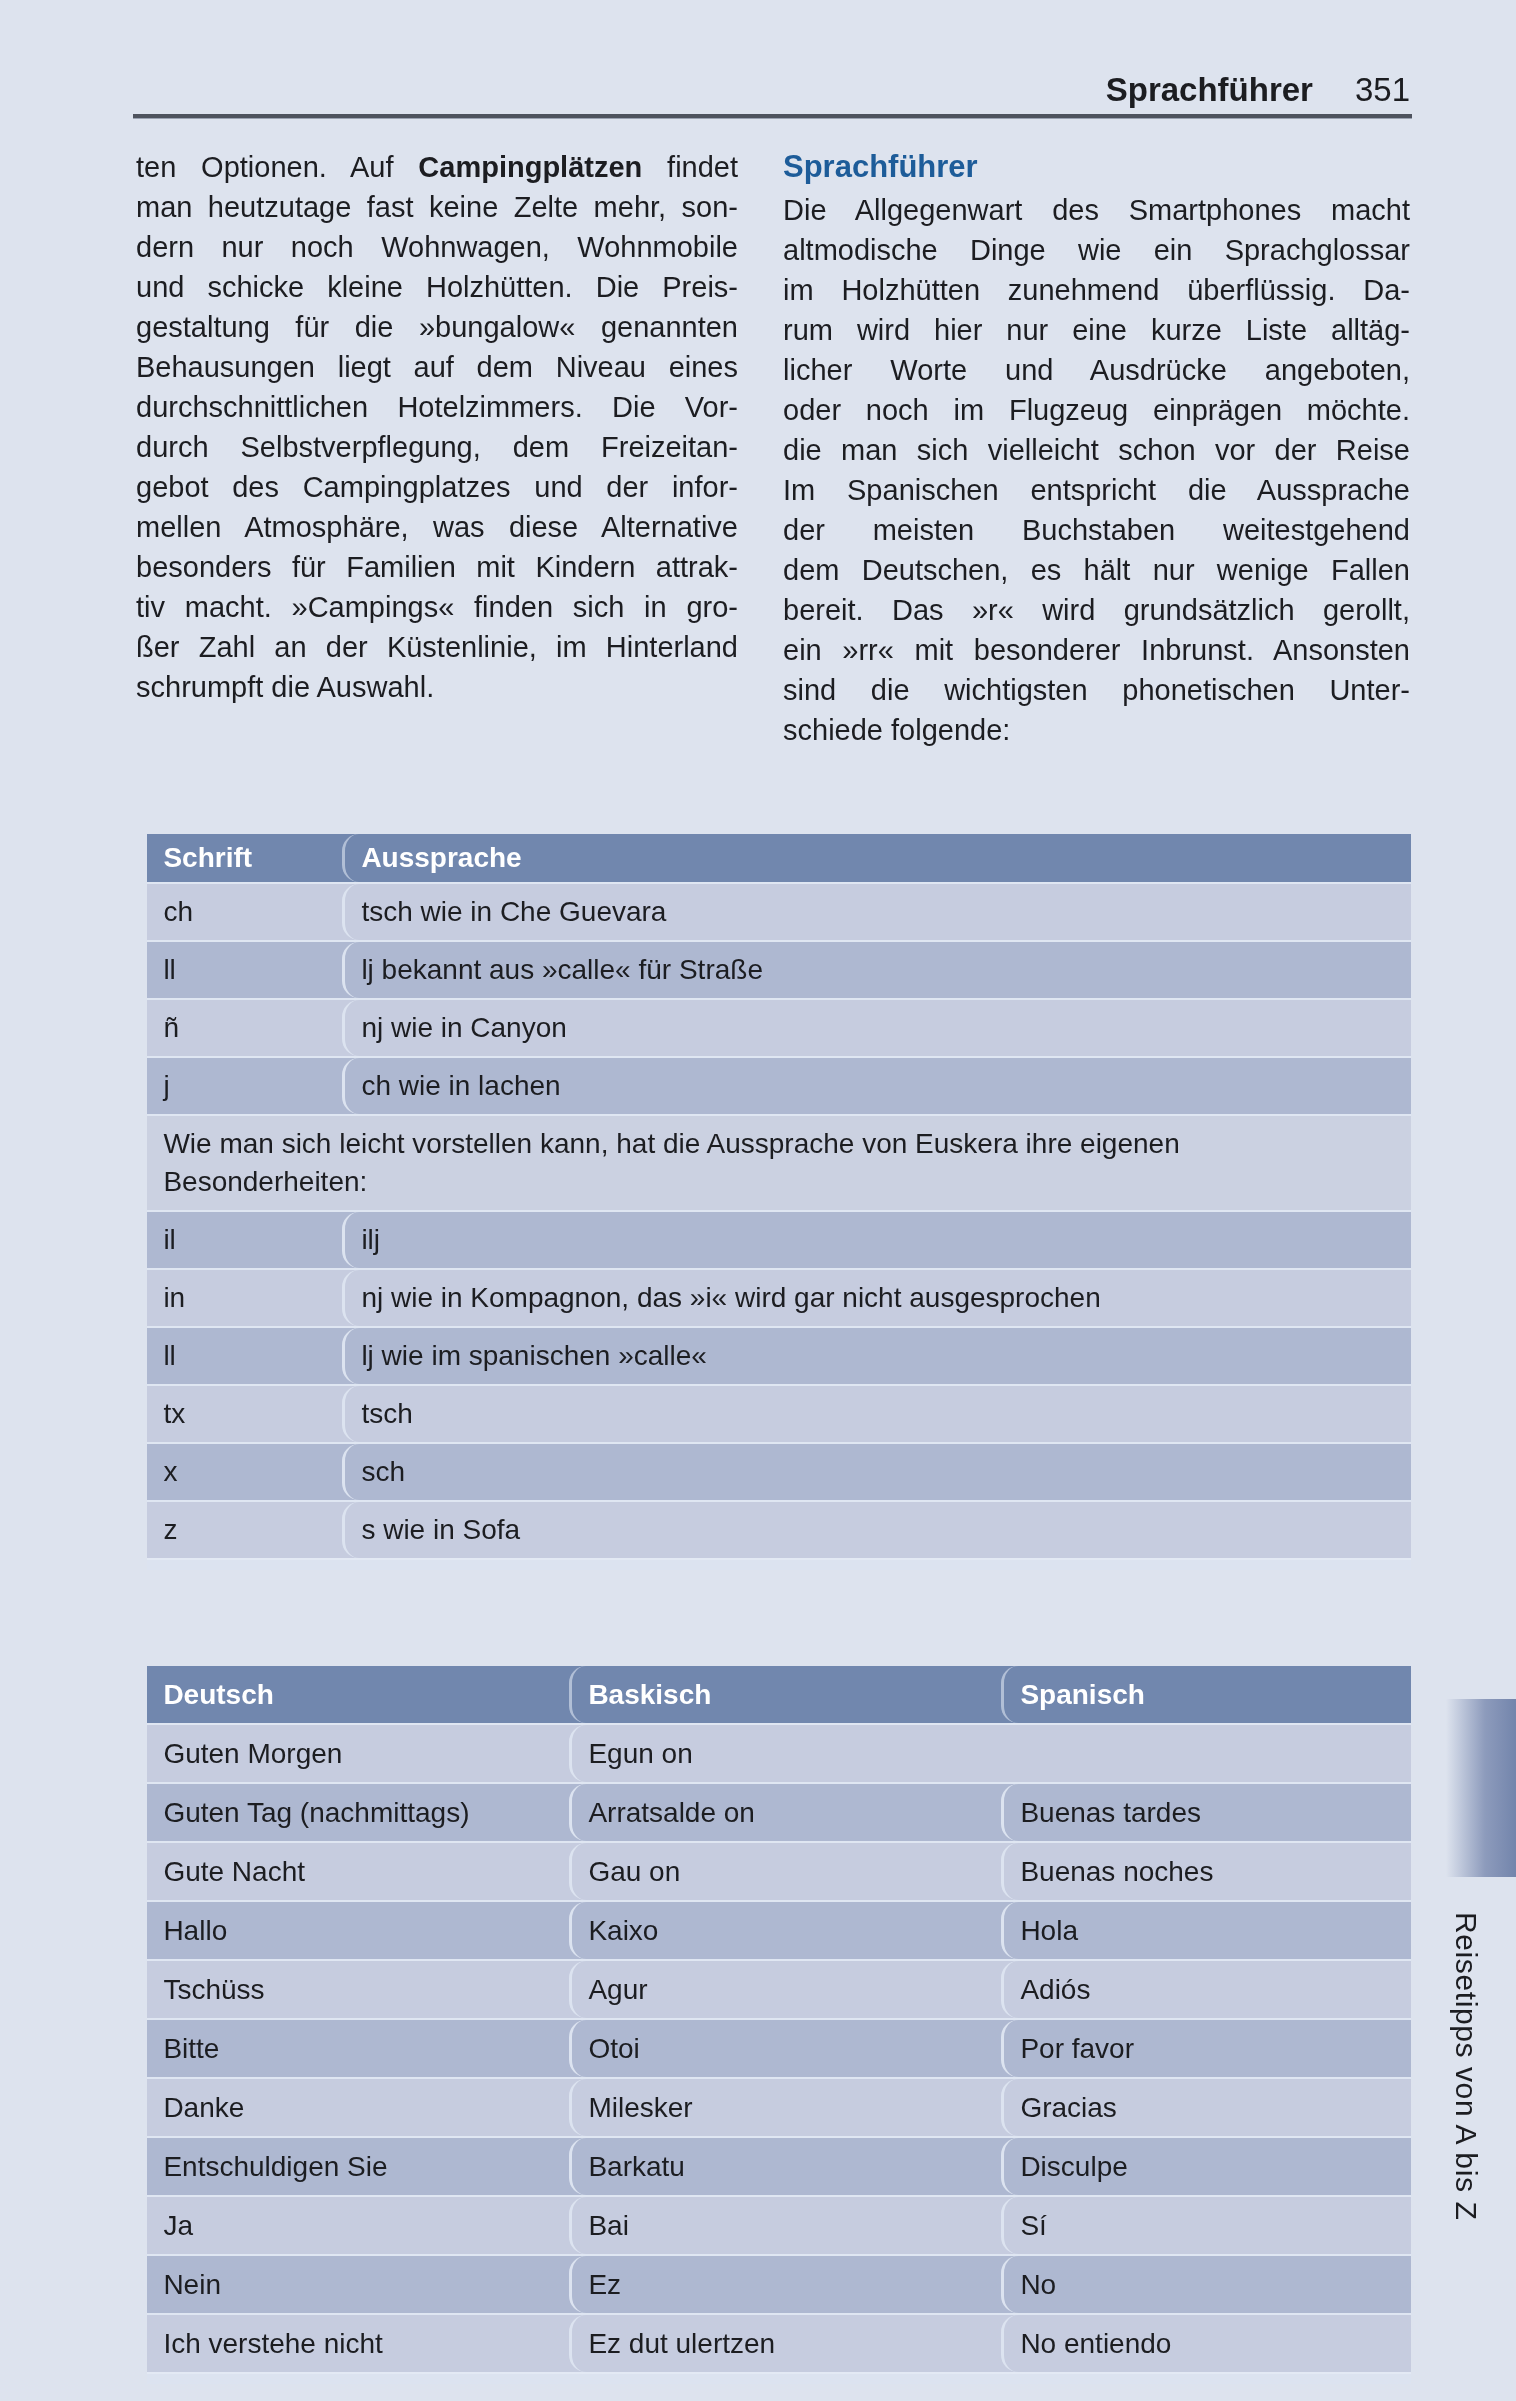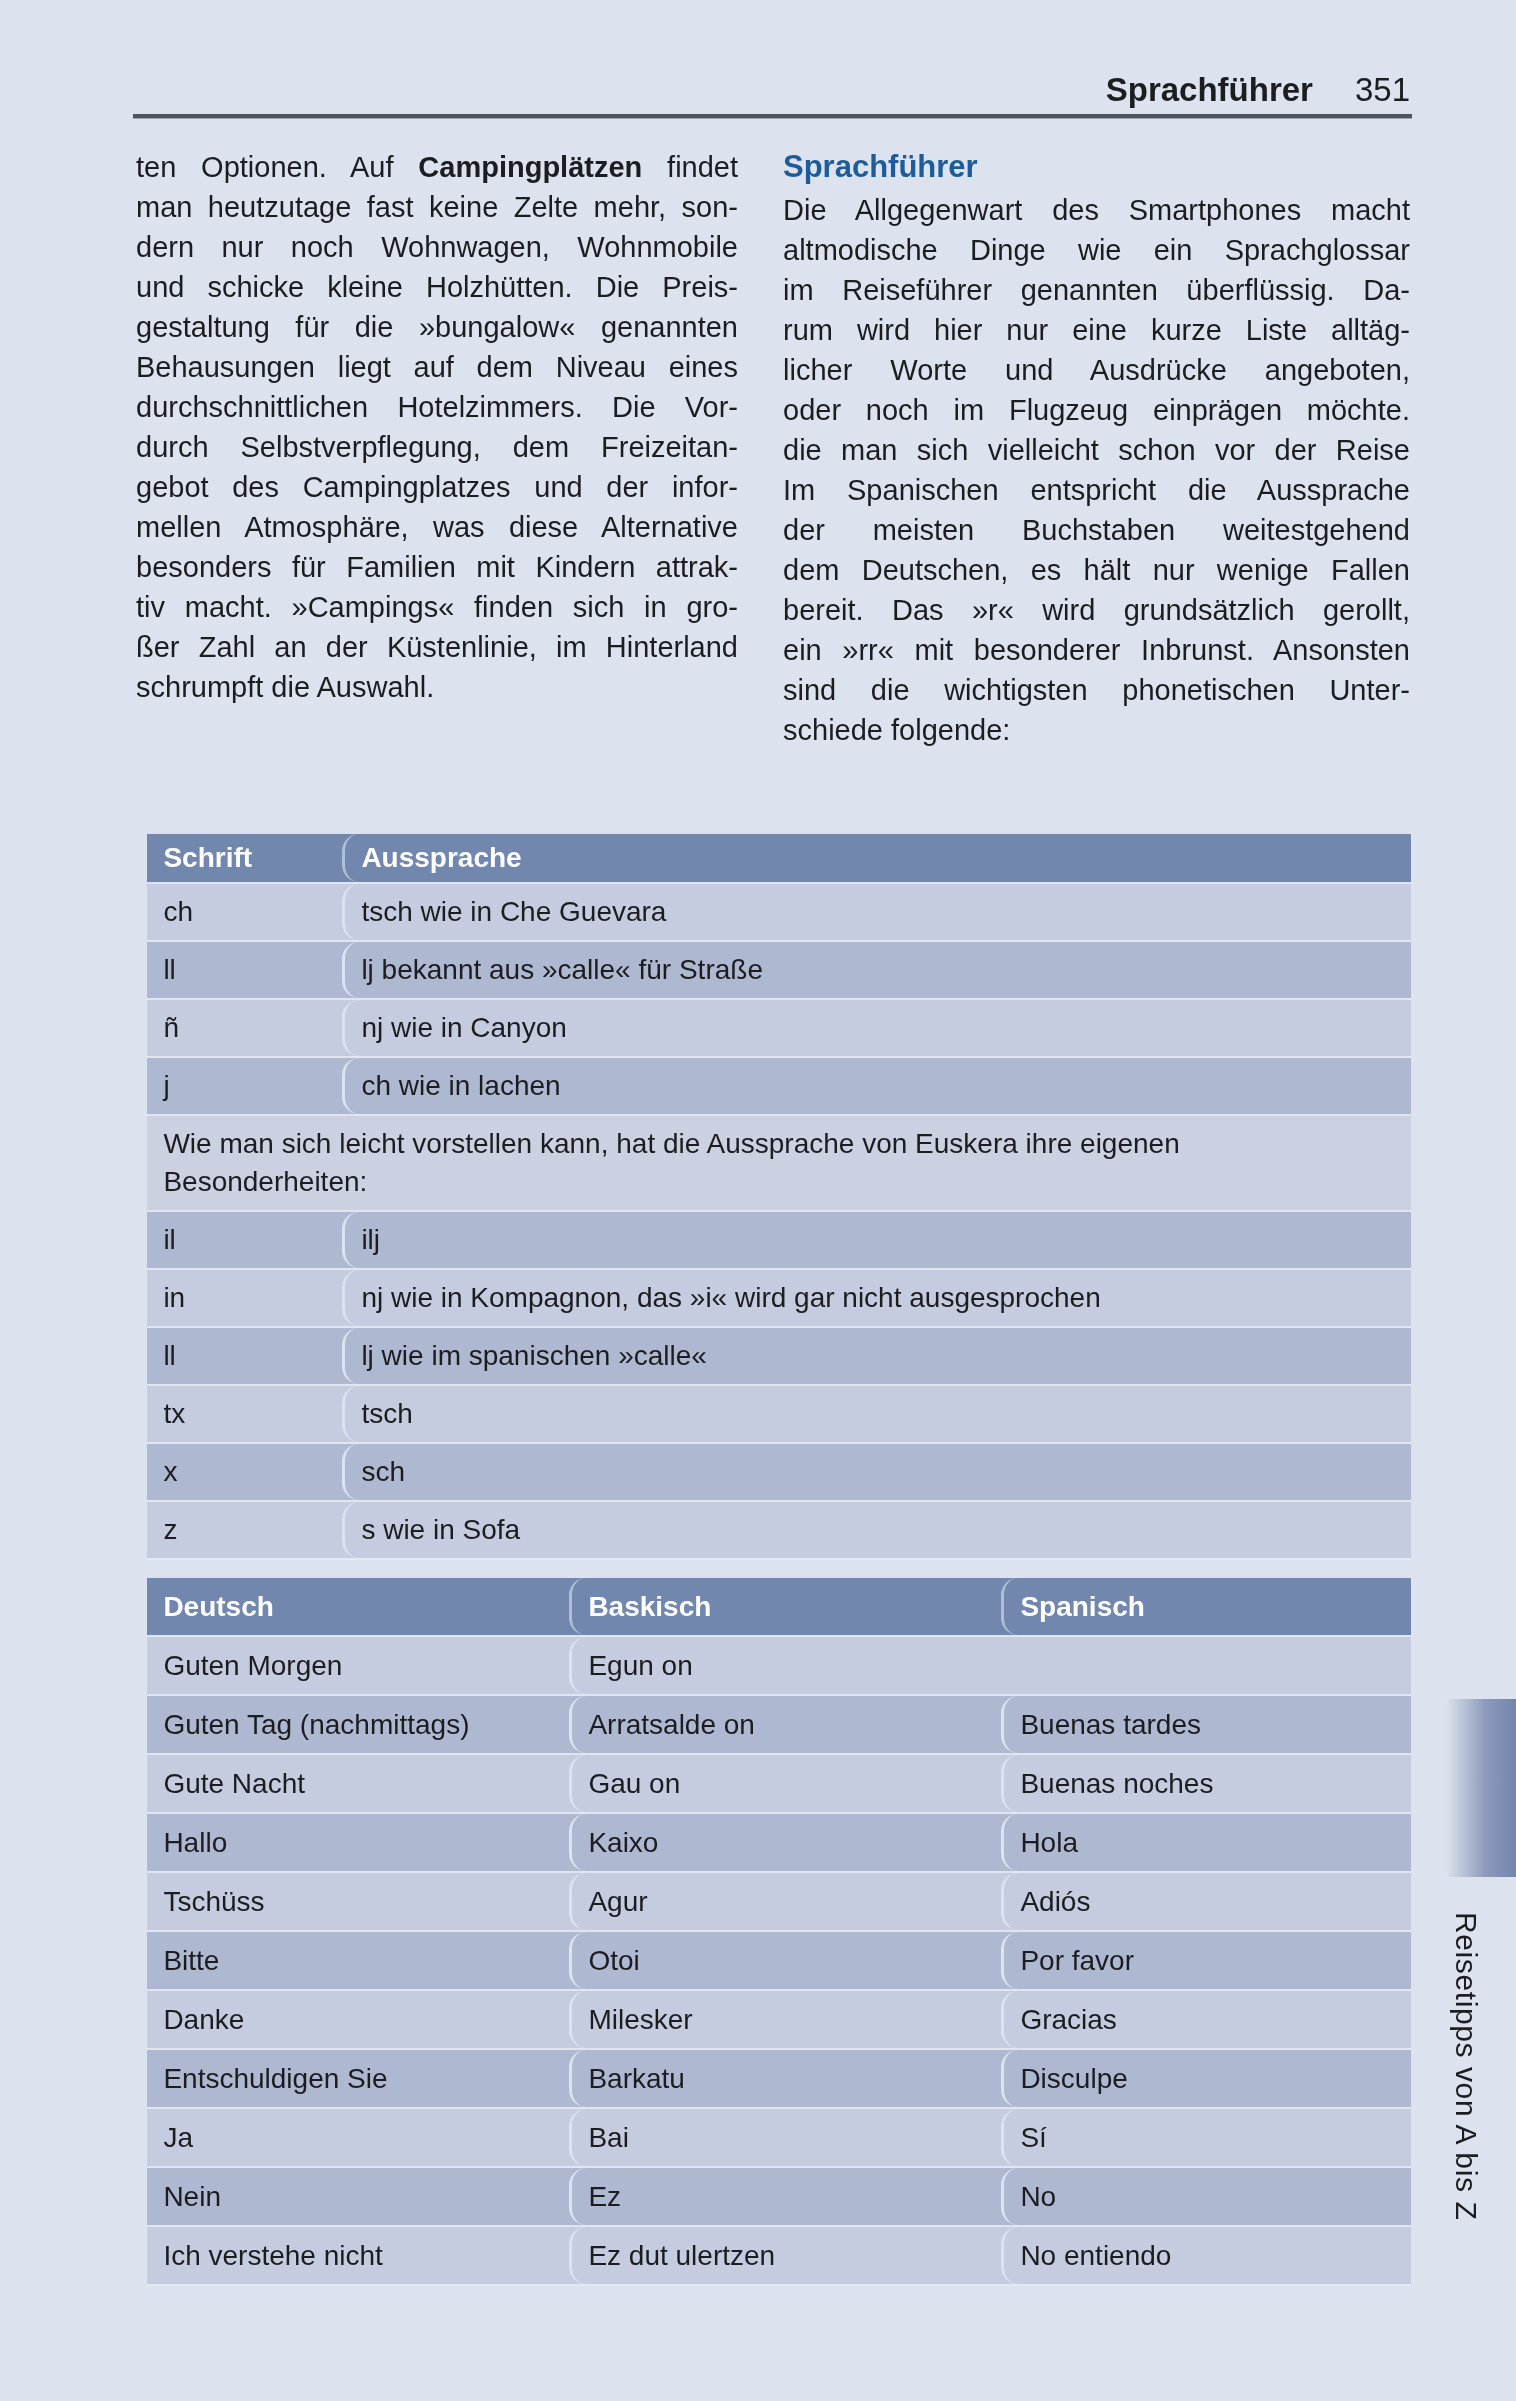--- a/index.html
+++ b/index.html
@@ -24,21 +24,21 @@
   .col { position:absolute; top:147px; font-size:29px; line-height:40px; }
   .col-left  { left:136px;  width:602px; }
   .col-right { left:783px; width:627px; }
   .jline { text-align:justify; text-align-last:justify; white-space:normal; }
   .lline { text-align:left; }
   .rc-heading { font-weight:bold; color:#1d5c99; font-size:31px; margin-bottom:2.5px; }
   .bold { font-weight:bold; }
   
   .dtable { position:absolute; left:147px; width:1264px; font-size:28px; }
   .t1 { top:834px; }
-  .t2 { top:1578px; }
+  .t2 { top:1666px; }
   .trow { display:flex; align-items:stretch; box-sizing:border-box; border-top:2.5px solid #dfe6f2; }
   .trow.first { border-top:none; }
   .t-head { background:#7187ae; color:#ffffff; font-weight:bold; }
   .t1 .t-head { height:48px; }
   .t2 .t-head { height:57px; }
   .t1 .t-body-row { height:58px; }
   .t2 .t-body-row { height:59px; }
   .note-row {
     height:96px; background:#cbd1e1; display:flex; align-items:center;
     box-sizing:border-box; border-top:2.5px solid #dfe6f2;
@@ -98,21 +98,21 @@
         <div class="jline">ßer Zahl an der Küstenlinie, im Hinterland</div>
         <div class="lline">schrumpft die Auswahl.</div>
       </div>
   </div>
 
   <div class="col col-right">
     <div class="rc-heading">Sprachführer</div>
     <div id="right-lines">
         <div class="jline">Die Allgegenwart des Smartphones macht</div>
         <div class="jline">altmodische Dinge wie ein Sprachglossar</div>
-        <div class="jline">im Reiseführer genannten überflüssig. Da-</div>
+        <div class="jline">im Holzhütten zunehmend überflüssig. Da-</div>
         <div class="jline">rum wird hier nur eine kurze Liste alltäg-</div>
         <div class="jline">licher Worte und Ausdrücke angeboten,</div>
         <div class="jline">oder noch im Flugzeug einprägen möchte.</div>
         <div class="jline">die man sich vielleicht schon vor der Reise</div>
         <div class="jline">Im Spanischen entspricht die Aussprache</div>
         <div class="jline">der meisten Buchstaben weitestgehend</div>
         <div class="jline">dem Deutschen, es hält nur wenige Fallen</div>
         <div class="jline">bereit. Das »r« wird grundsätzlich gerollt,</div>
         <div class="jline">ein »rr« mit besonderer Inbrunst. Ansonsten</div>
         <div class="jline">sind die wichtigsten phonetischen Unter-</div>

